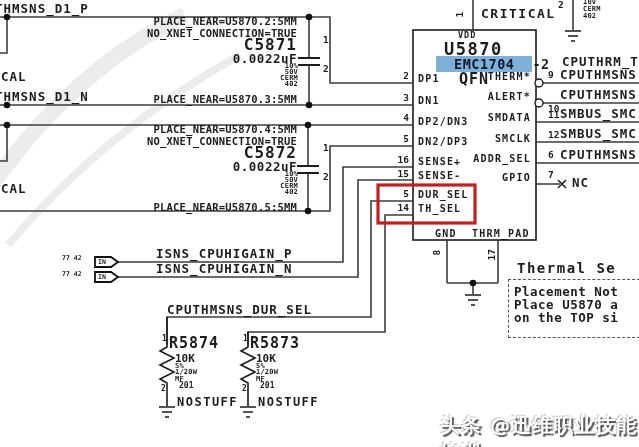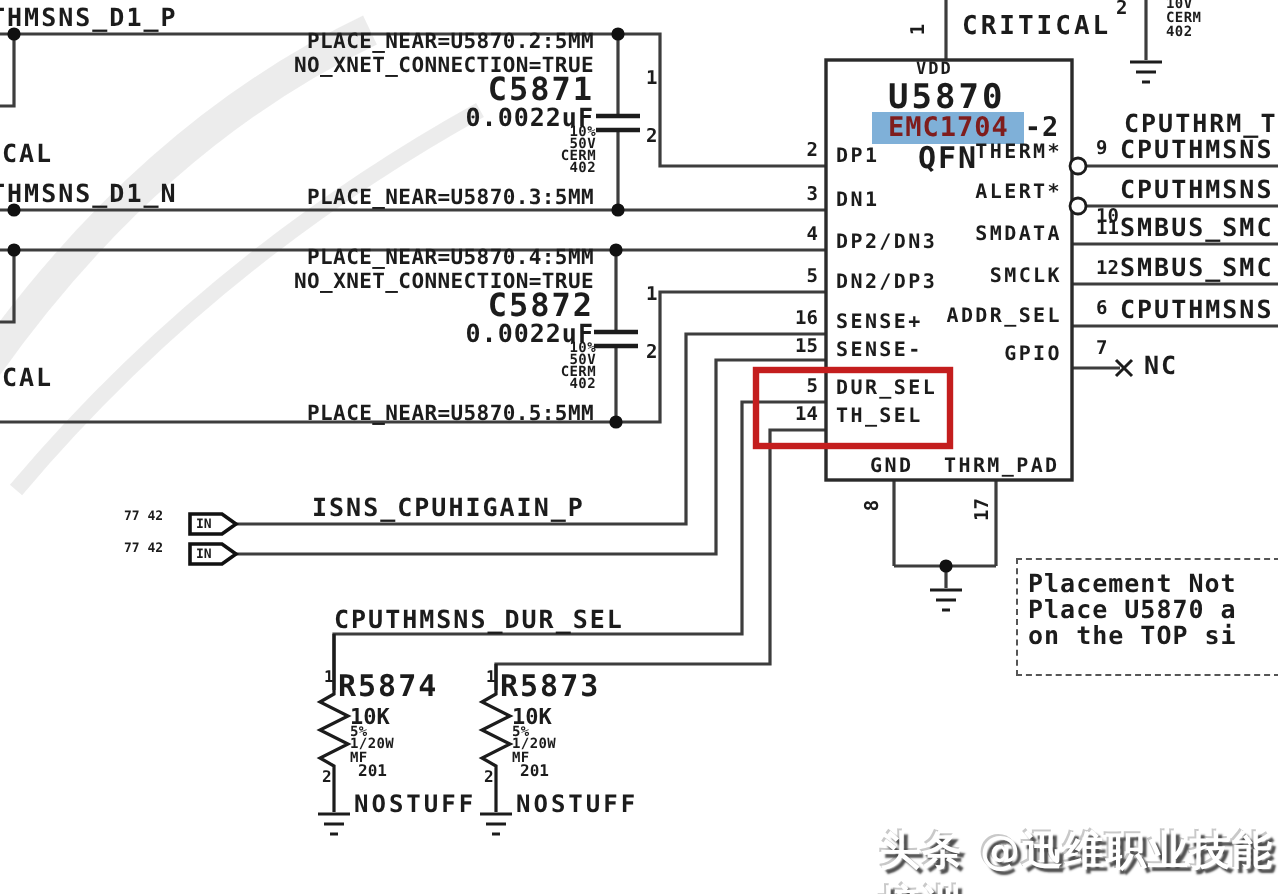--- a/index.html
+++ b/index.html
@@ -9,21 +9,21 @@
   .t{position:absolute;white-space:nowrap;font-weight:bold;line-height:1;}
   .net{font-size:12.5px;letter-spacing:1px;}
   .pn{font-size:9.5px;}
   .pin{font-size:10px;letter-spacing:1.2px;}
   .prop{font-size:10.5px;letter-spacing:.2px;}
   .tiny{font-size:7px;letter-spacing:.2px;}
   .ref{font-size:16px;letter-spacing:1px;}
   .val{font-size:12.5px;letter-spacing:.5px;}
   .rt{transform:rotate(-90deg);transform-origin:center;}
   .right{text-align:right;}
-  .hl{background:#7fb0d8;color:#7f1d1d;padding:0 8px;}
+  .hl{background:#7fb0d8;color:#0f172a;padding:0 18px;}
   .note-box{position:absolute;left:508px;top:279px;width:131px;height:57px;
             border-left:1px dashed #555;border-top:1px dashed #555;border-bottom:1px dashed #555;}
   .wm{position:absolute;left:440px;top:412px;font-size:20px;font-weight:bold;
       font-family:"DejaVu Sans",sans-serif;color:#ffffff;letter-spacing:1px;
       text-shadow:2px 2px 1px rgba(70,70,70,.95), -1px -1px 0 rgba(120,120,120,.4);}
 </style>
 </head>
 <body>
 
 <div id="stage">
@@ -195,20 +195,21 @@
   <div class="t pin" style="left:435px;top:229px;">GND</div>
   <div class="t pin" style="left:472px;top:229px;">THRM_PAD</div>
   <div class="t rt pn" style="left:434px;top:248px;">8</div>
   <div class="t rt pn" style="left:486px;top:250px;">17</div>
 
   <div class="t" style="left:62px;top:255px;font-size:6.5px;">77 42</div>
   <div class="t" style="left:98px;top:259px;font-size:6.5px;">IN</div>
   <div class="t net" style="left:156px;top:248px;">ISNS_CPUHIGAIN_P</div>
   <div class="t" style="left:62px;top:271px;font-size:6.5px;">77 42</div>
   <div class="t" style="left:98px;top:274px;font-size:6.5px;">IN</div>
+  <div class="t net" style="left:156px;top:263px;">ISNS_CPUHIGAIN_N</div>
 
   <div class="t net" style="left:167px;top:304px;">CPUTHMSNS_DUR_SEL</div>
 
   <div class="t" style="left:162px;top:335px;font-size:8px;">1</div>
   <div class="t" style="left:169px;top:336px;font-size:15px;letter-spacing:1px;">R5874</div>
   <div class="t" style="left:175px;top:353px;font-size:11px;">10K</div>
   <div class="t tiny" style="left:175px;top:363px;">5%</div>
   <div class="t tiny" style="left:175px;top:369px;">1/20W</div>
   <div class="t tiny" style="left:175px;top:376px;">MF</div>
   <div class="t" style="left:179px;top:382px;font-size:8px;">201</div>
@@ -218,20 +219,21 @@
   <div class="t" style="left:243px;top:335px;font-size:8px;">1</div>
   <div class="t" style="left:250px;top:336px;font-size:15px;letter-spacing:1px;">R5873</div>
   <div class="t" style="left:256px;top:353px;font-size:11px;">10K</div>
   <div class="t tiny" style="left:256px;top:363px;">5%</div>
   <div class="t tiny" style="left:256px;top:369px;">1/20W</div>
   <div class="t tiny" style="left:256px;top:376px;">MF</div>
   <div class="t" style="left:260px;top:382px;font-size:8px;">201</div>
   <div class="t" style="left:242px;top:385px;font-size:8px;">2</div>
   <div class="t" style="left:258px;top:396px;font-size:12px;letter-spacing:1.5px;">NOSTUFF</div>
 
+  <div class="t" style="left:517px;top:261px;font-size:14px;letter-spacing:1.5px;">Thermal Se</div>
   <div class="note-box"></div>
   <div class="t" style="left:514px;top:286px;font-size:12.5px;letter-spacing:.5px;">Placement Not</div>
   <div class="t" style="left:514px;top:299px;font-size:12.5px;letter-spacing:.5px;">Place U5870 a</div>
   <div class="t" style="left:514px;top:312px;font-size:12.5px;letter-spacing:.5px;">on the TOP si</div>
 
   <div class="wm">头条 @迅维职业技能培训</div>
 
 </div>
 
 </body></html>

